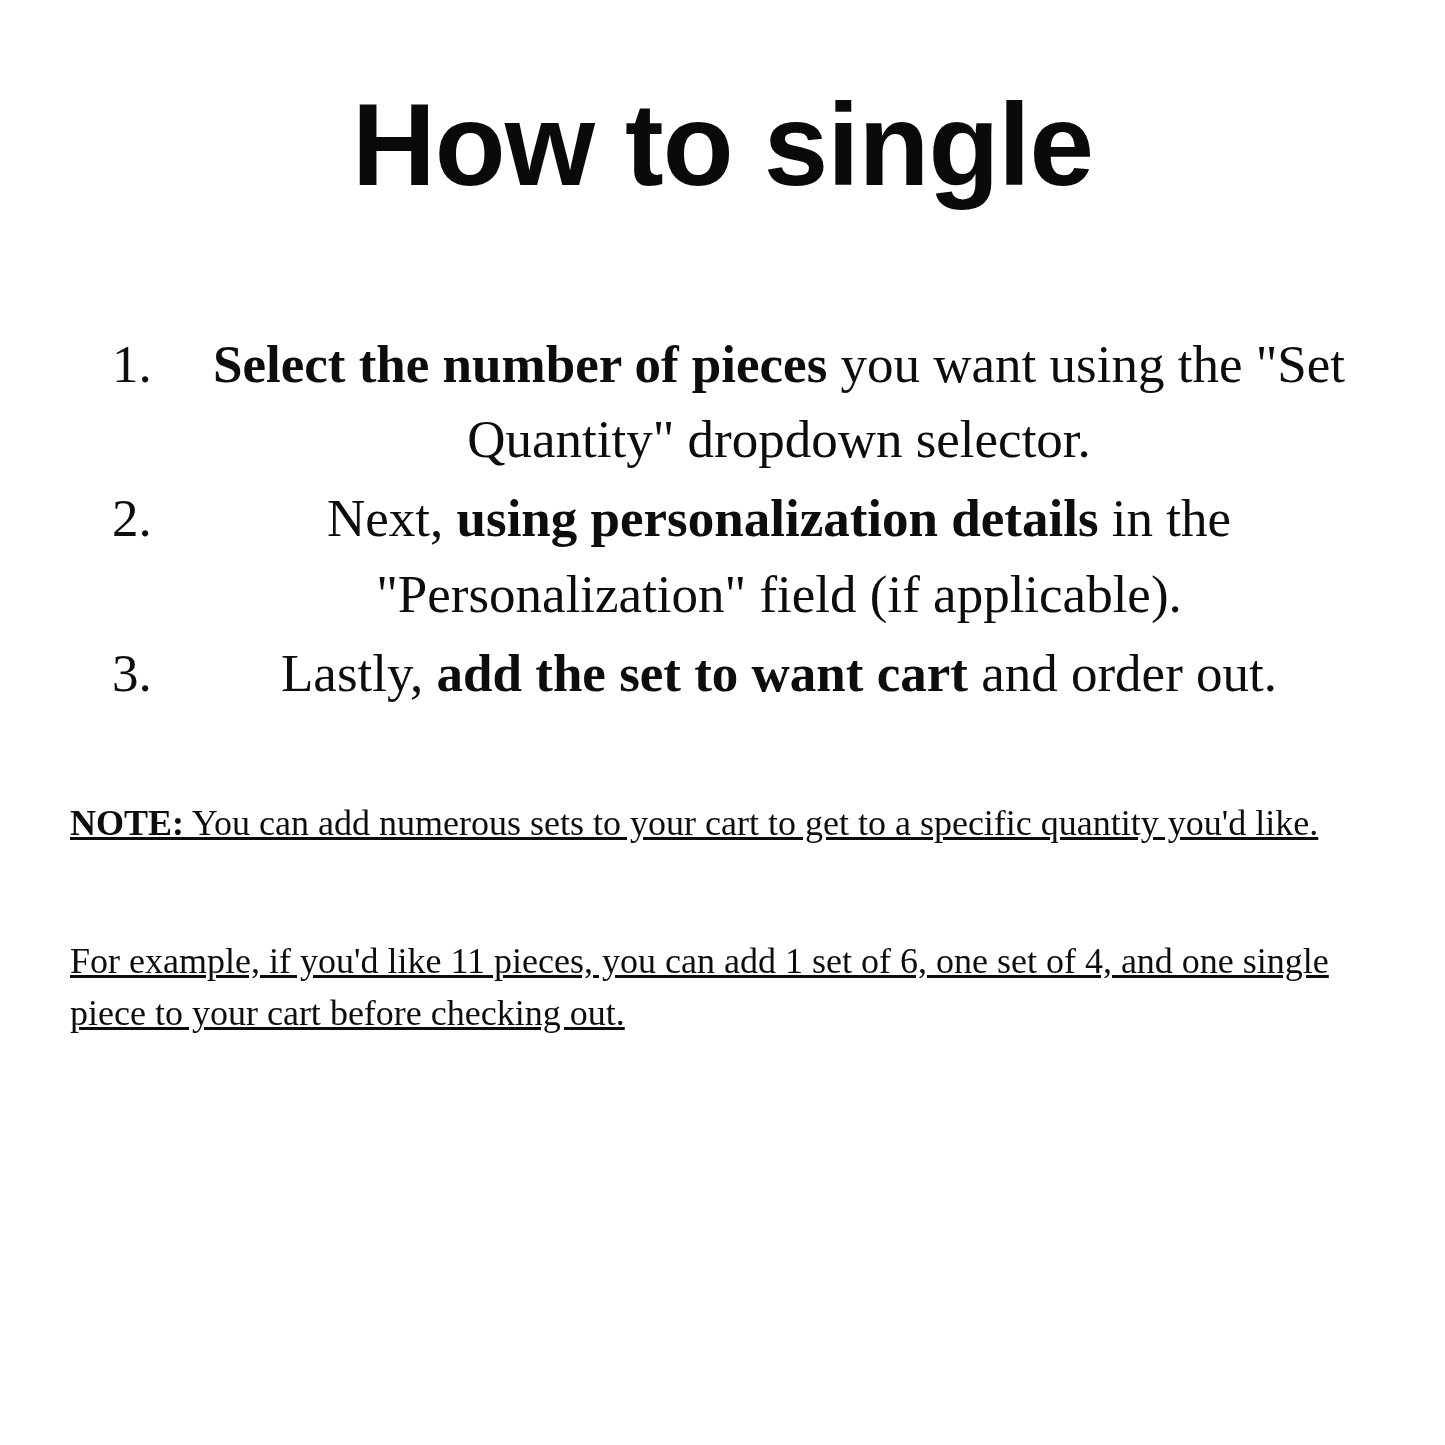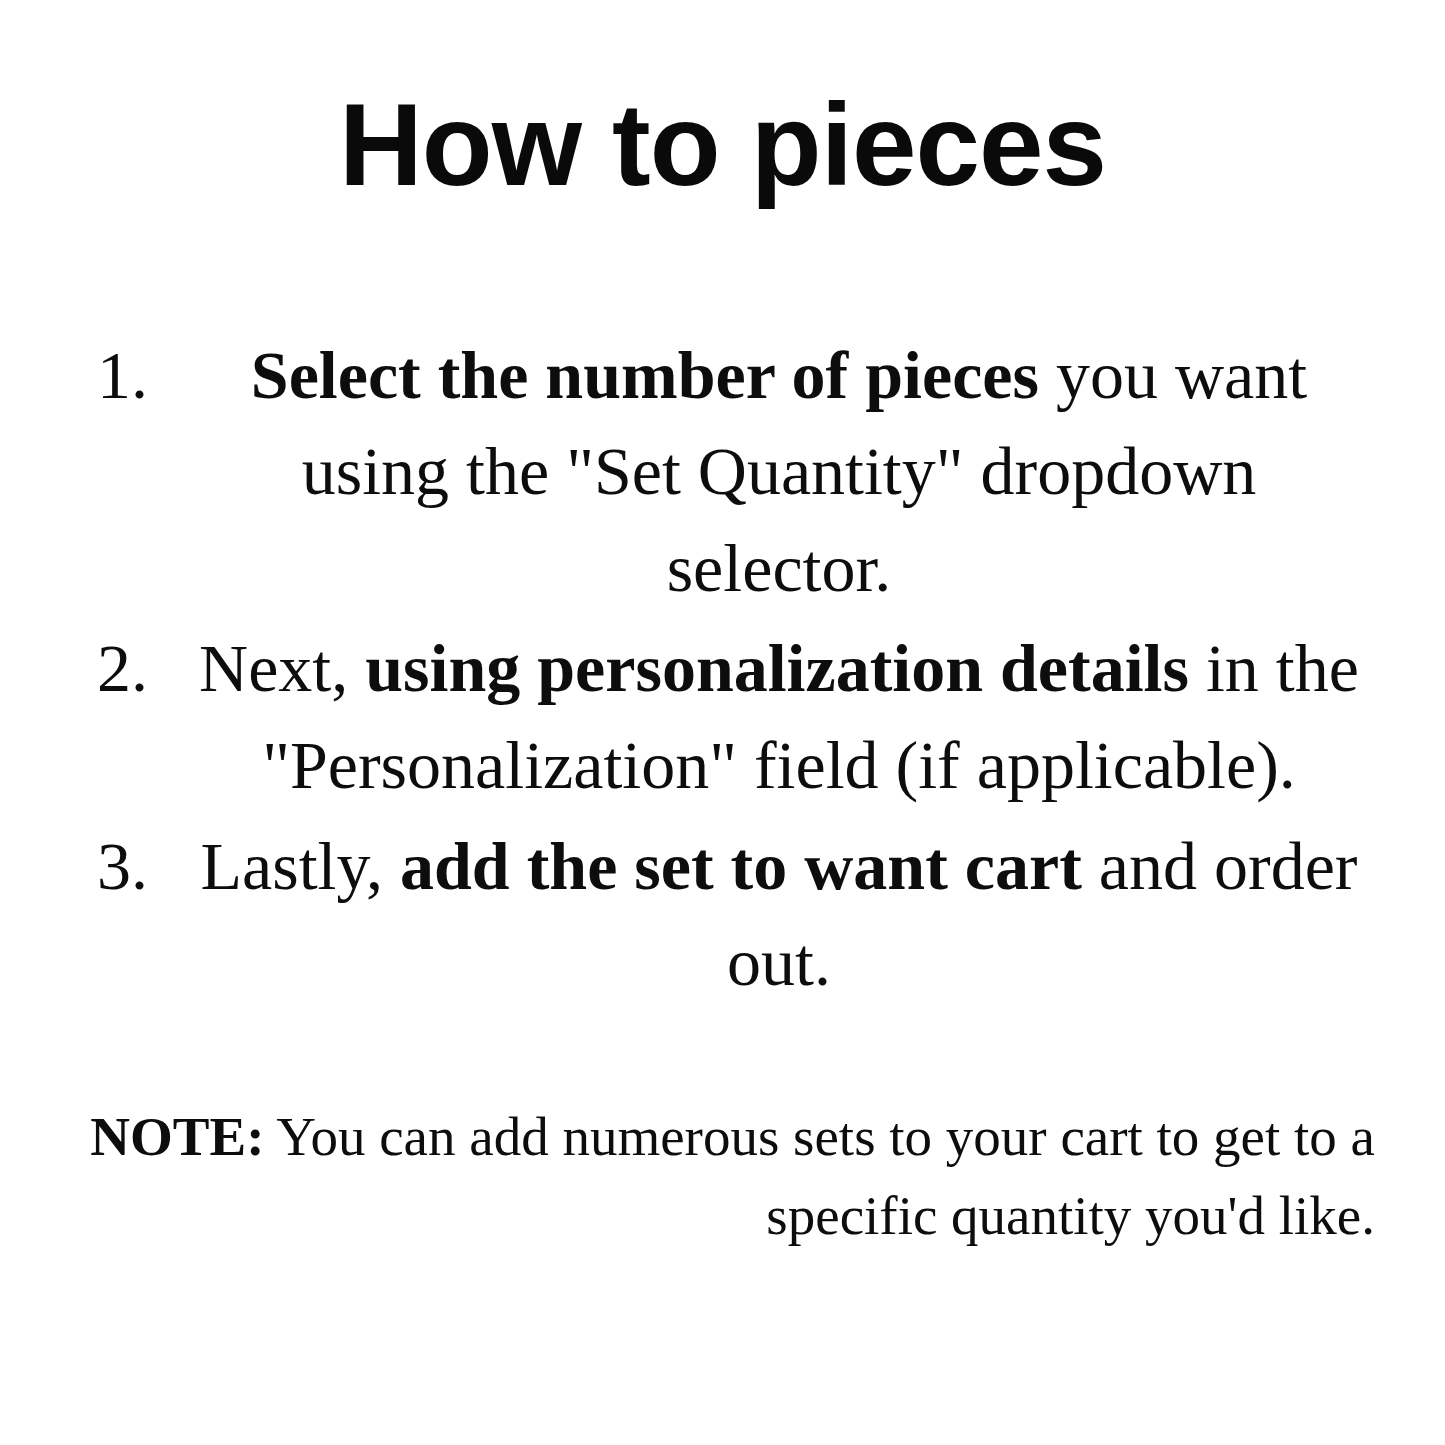--- a/index.html
+++ b/index.html
@@ -28,63 +28,65 @@
     line-height: 1.05;
     text-align: center;
     letter-spacing: -1px;
     margin: 25px 0 0 0;
     color: #0a0a0a;
   }
   .steps {
     list-style: decimal;
     margin: 120px 0 0 0;
     padding-left: 95px;
-    font-size: 68px;
+    font-size: 53px;
     line-height: 1.42;
     text-align: center;
   }
   .steps li {
     margin-bottom: 4px;
     padding-left: 18px;
   }
   .steps li .txt {
     display: block;
     text-align: center;
   }
   .steps b {
     font-weight: bold;
   }
   .para {
-    font-size: 55px;
+    font-size: 36px;
     line-height: 1.45;
     margin: 86px 0 0 0;
-    text-align: right;
+    text-align: left;
+    text-decoration: underline;
   }
   .para.second {
     margin-top: 86px;
   }
   .para b {
     font-weight: bold;
   }
 </style>
 </head>
 <body>
 
 <div class="page">
 
-  <h1 class="title">How to pieces</h1>
+  <h1 class="title">How to single</h1>
 
   <ol class="steps">
     <li>
       <span class="txt"><b>Select the number of pieces</b><span> you want using the "Set Quantity" dropdown selector.</span></span>
     </li>
     <li>
       <span class="txt"><span>Next, </span><b>using personalization details</b><span> in the "Personalization" field (if applicable).</span></span>
     </li>
     <li>
       <span class="txt"><span>Lastly, </span><b>add the set to want cart</b><span> and order out.</span></span>
     </li>
   </ol>
 
   <p class="para"><b>NOTE:</b><span> You can add numerous sets to your cart to get to a specific quantity you'd like.</span></p>
 
+  <p class="para second">For example, if you'd like 11 pieces, you can add 1 set of 6, one set of 4, and one single piece to your cart before checking out.</p>
 
 </div>
 
 </body></html>

